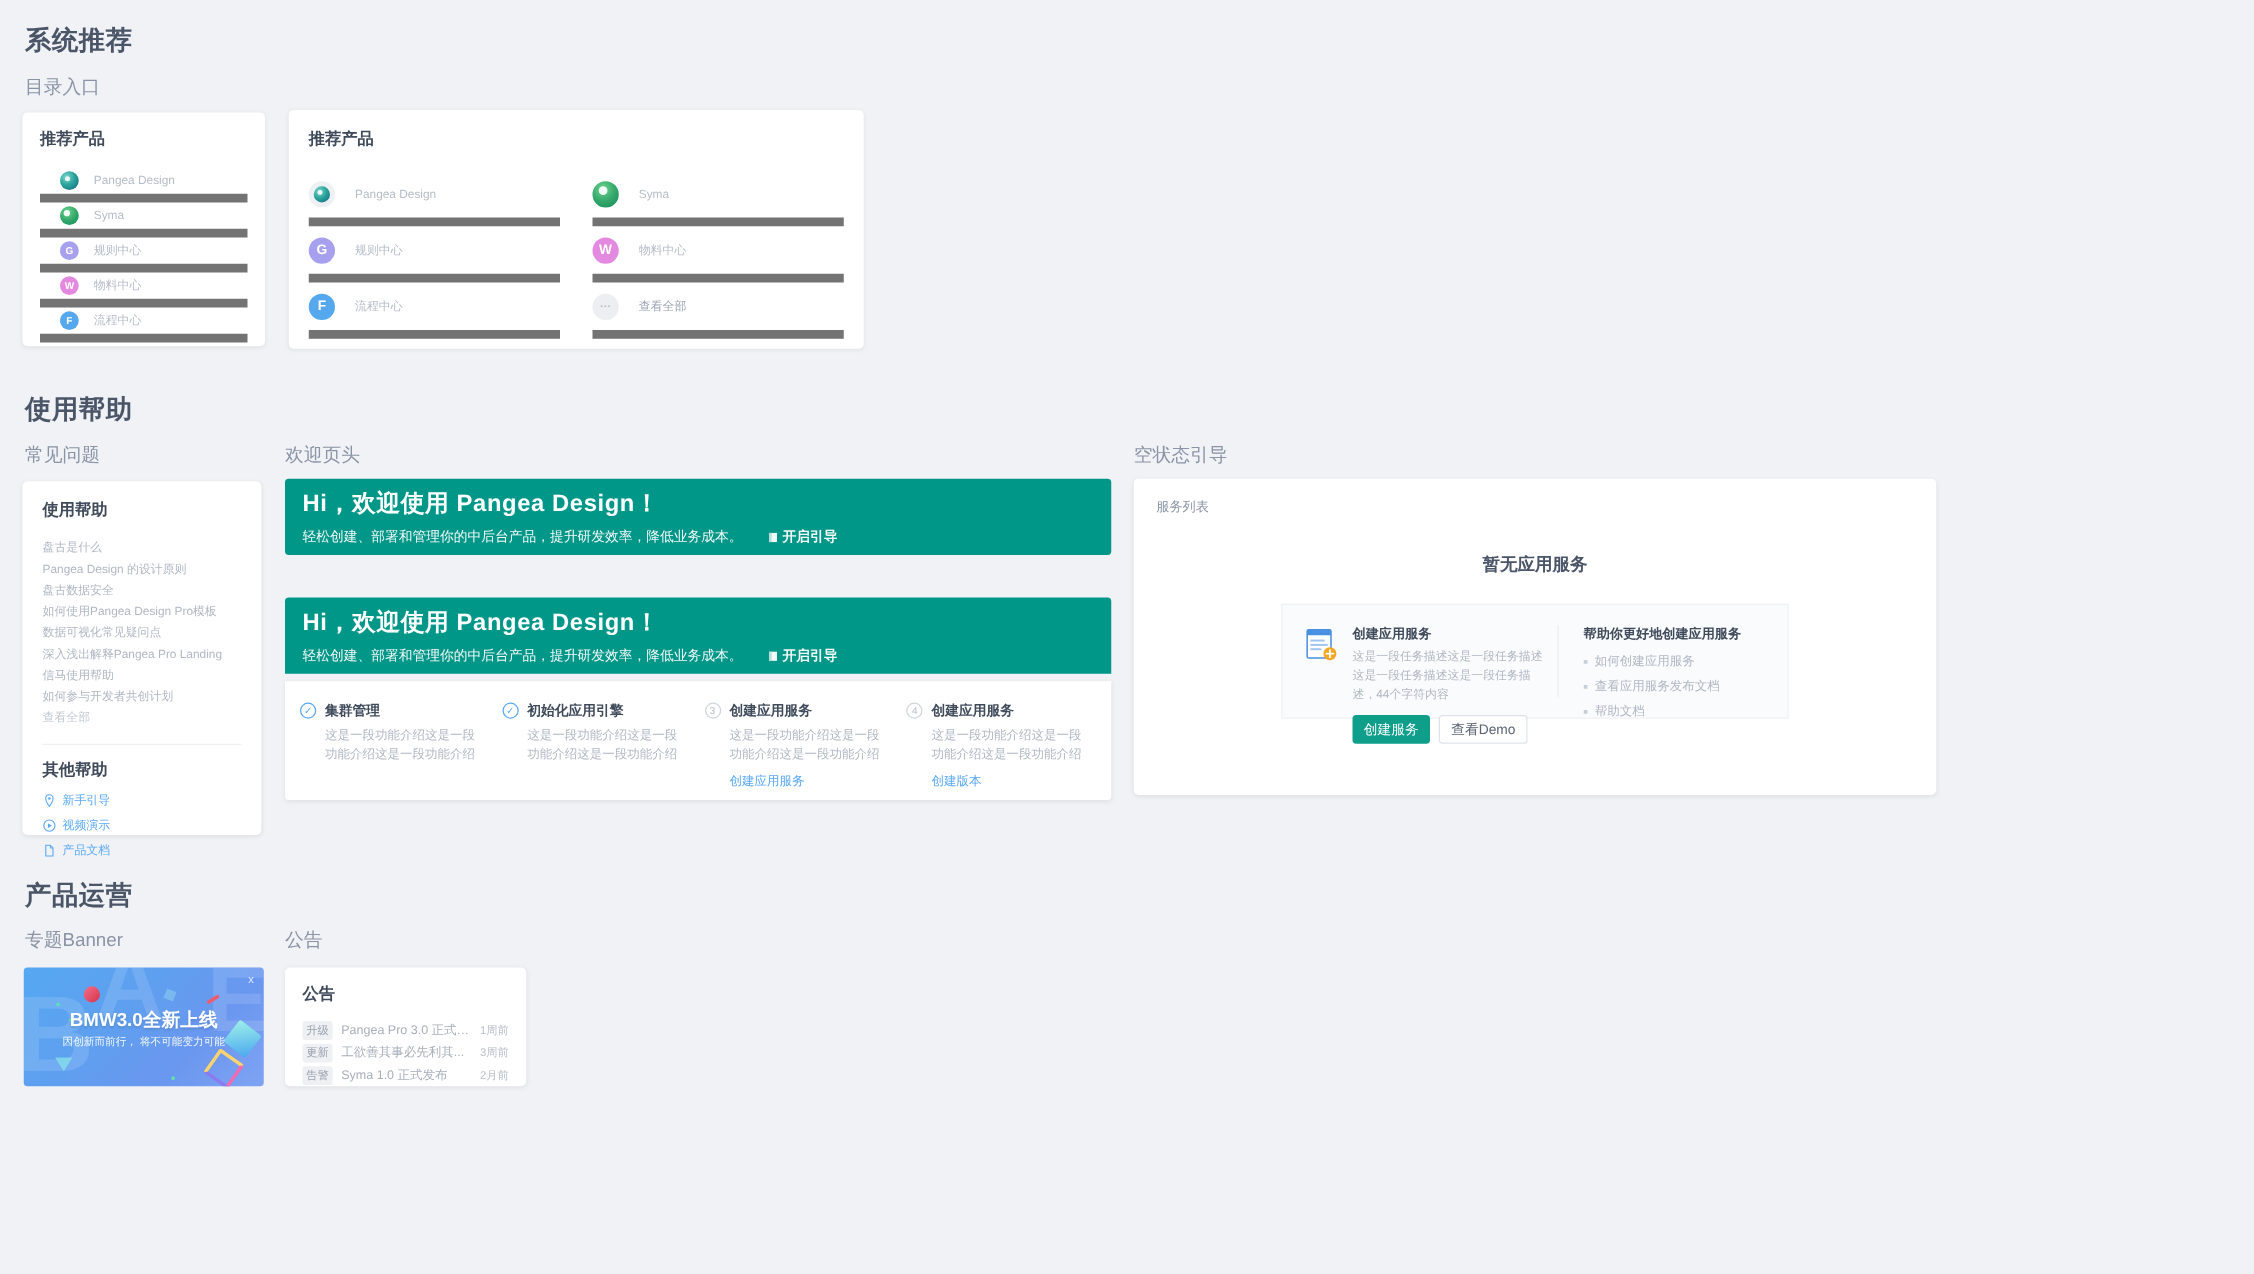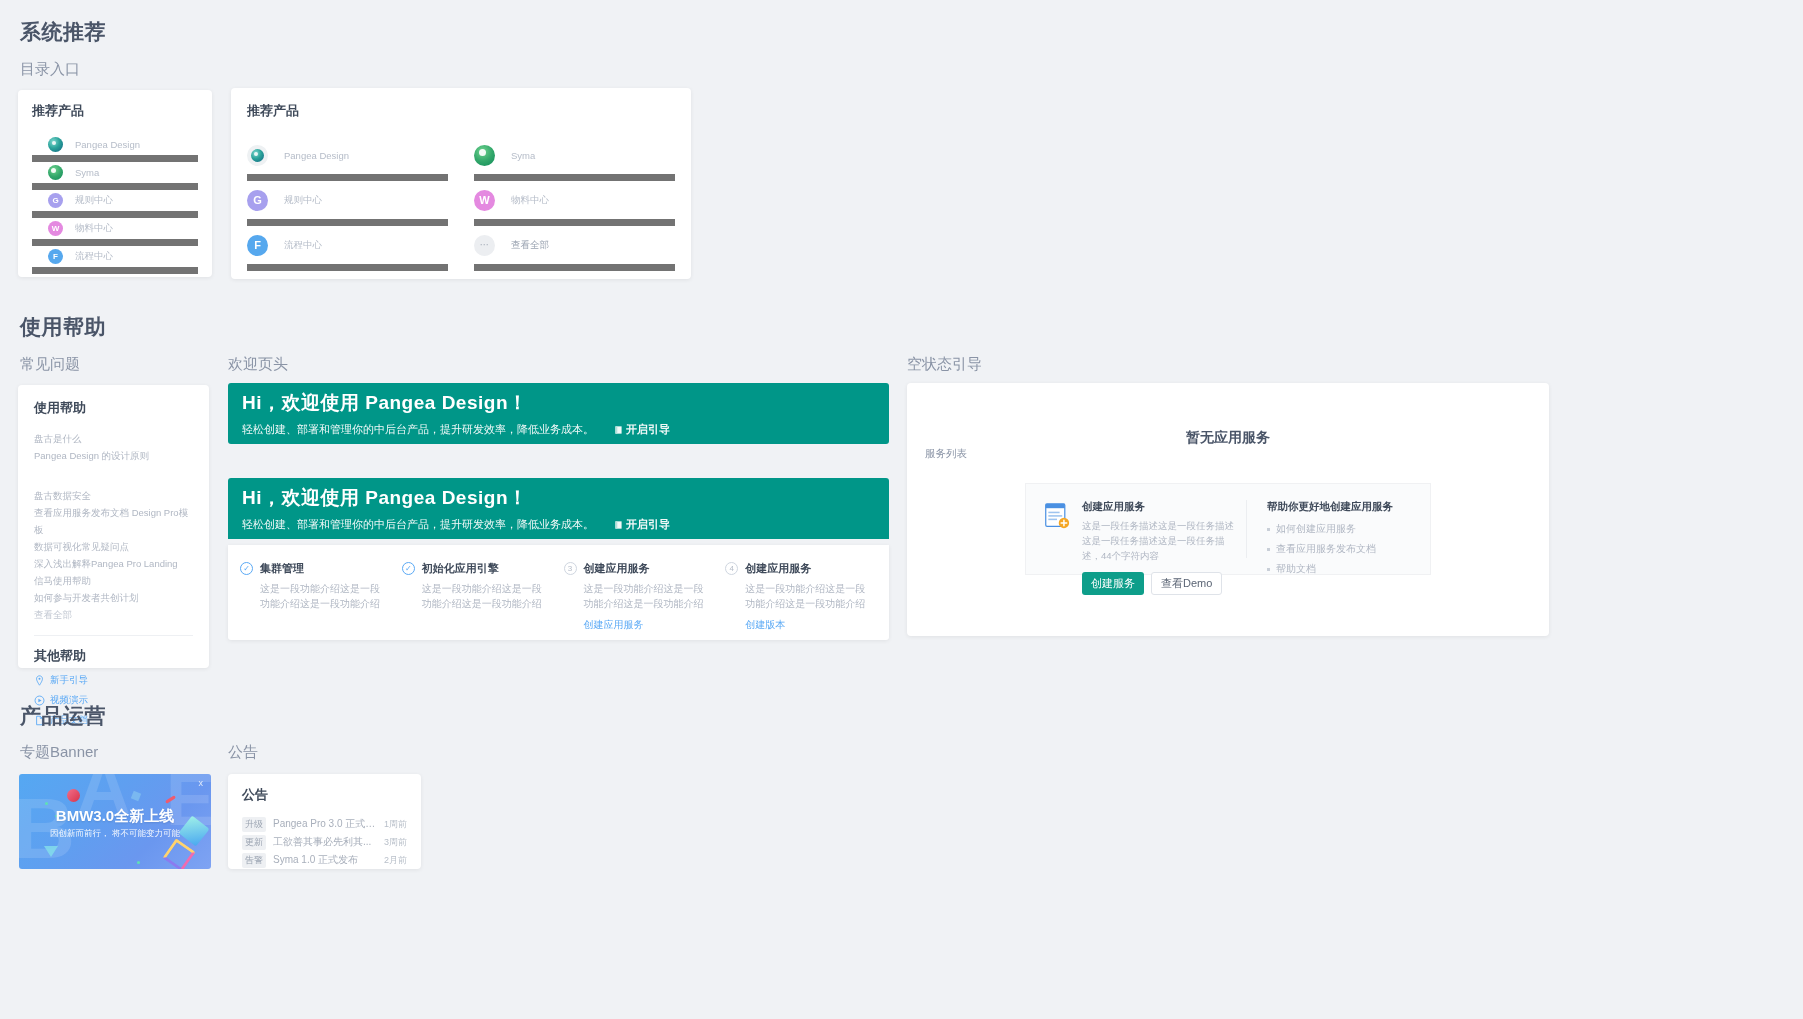--- a/index.html
+++ b/index.html
@@ -193,22 +193,22 @@
   <div class="sec-title" style="position:absolute;left:20px;top:313px;">使用帮助</div>
   <div class="sub-title" style="position:absolute;left:20px;top:355px;">常见问题</div>
   <div class="sub-title" style="position:absolute;left:228px;top:355px;">欢迎页头</div>
   <div class="sub-title" style="position:absolute;left:907px;top:355px;">空状态引导</div>
 
   <div class="card" style="position:absolute;left:18px;top:385px;width:191px;height:283px;padding:14px 16px;">
     <div class="card-title">使用帮助</div>
     <div style="margin-top:13px;">
       <div class="faq-item" style="font-size:9.5px;line-height:17px;">盘古是什么</div>
       <div class="faq-item" style="font-size:9.5px;line-height:17px;">Pangea Design 的设计原则</div>
-      <div class="faq-item" style="font-size:9.5px;line-height:17px;margin-top:23px;">盘古数据安全</div>
-      <div class="faq-item" style="font-size:9.5px;line-height:17px;">查看应用服务发布文档 Design Pro模板</div>
+      <div class="faq-item" style="font-size:9.5px;line-height:17px;">盘古数据安全</div>
+      <div class="faq-item" style="font-size:9.5px;line-height:17px;">如何使用Pangea Design Pro模板</div>
       <div class="faq-item" style="font-size:9.5px;line-height:17px;">数据可视化常见疑问点</div>
       <div class="faq-item" style="font-size:9.5px;line-height:17px;">深入浅出解释Pangea Pro Landing</div>
       <div class="faq-item" style="font-size:9.5px;line-height:17px;">信马使用帮助</div>
       <div class="faq-item" style="font-size:9.5px;line-height:17px;">如何参与开发者共创计划</div>
       <div class="faq-item" style="font-size:9.5px;line-height:17px;color:#c2c8d2;">查看全部</div>
     </div>
     <div style="border-top:1px solid #eef0f3;margin:12px 0 11px;"></div>
     <div class="card-title">其他帮助</div>
 
     <div class="other-link" style="margin-top:9px;font-size:9.5px;">
@@ -293,22 +293,22 @@
       <div class="step-head">
         <span class="step-num">4</span>
         <span class="step-title">创建应用服务</span>
       </div>
       <div class="step-desc" style="margin-top:5px;margin-left:20px;max-width:130px;">这是一段功能介绍这是一段功能介绍这是一段功能介绍</div>
       <div class="step-link" style="margin-top:7px;margin-left:20px;">创建版本</div>
     </div>
   </div>
 
   <div class="card" style="position:absolute;left:907px;top:383px;width:642px;height:253px;padding:16px 18px;">
+    <div style="font-size:10.5px;color:#8a94a6;">服务列表</div>
     <div style="text-align:center;font-size:14px;font-weight:bold;color:#4a5568;margin-top:30px;">暂无应用服务</div>
-    <div style="font-size:10.5px;color:#8a94a6;">服务列表</div>
 
     <div class="empty-inner" style="margin:22px 100px 0;height:92px;padding:16px 18px;">
       <div style="flex:1.35;display:flex;gap:12px;">
         <svg width="26" height="28" viewBox="0 0 30 32" style="flex:none;margin-top:2px;">
           <rect x="2" y="2" width="22" height="26" rx="1.5" fill="#fff" stroke="#4a90e2" stroke-width="1.4"></rect>
           <rect x="2" y="2" width="22" height="5" fill="#4a90e2"></rect>
           <rect x="5" y="11" width="13" height="1.8" fill="#9ec4ef"></rect>
           <rect x="5" y="15" width="16" height="1.8" fill="#9ec4ef"></rect>
           <rect x="5" y="19" width="10" height="1.8" fill="#9ec4ef"></rect>
           <circle cx="23" cy="24" r="6" fill="#f5a623"></circle>

